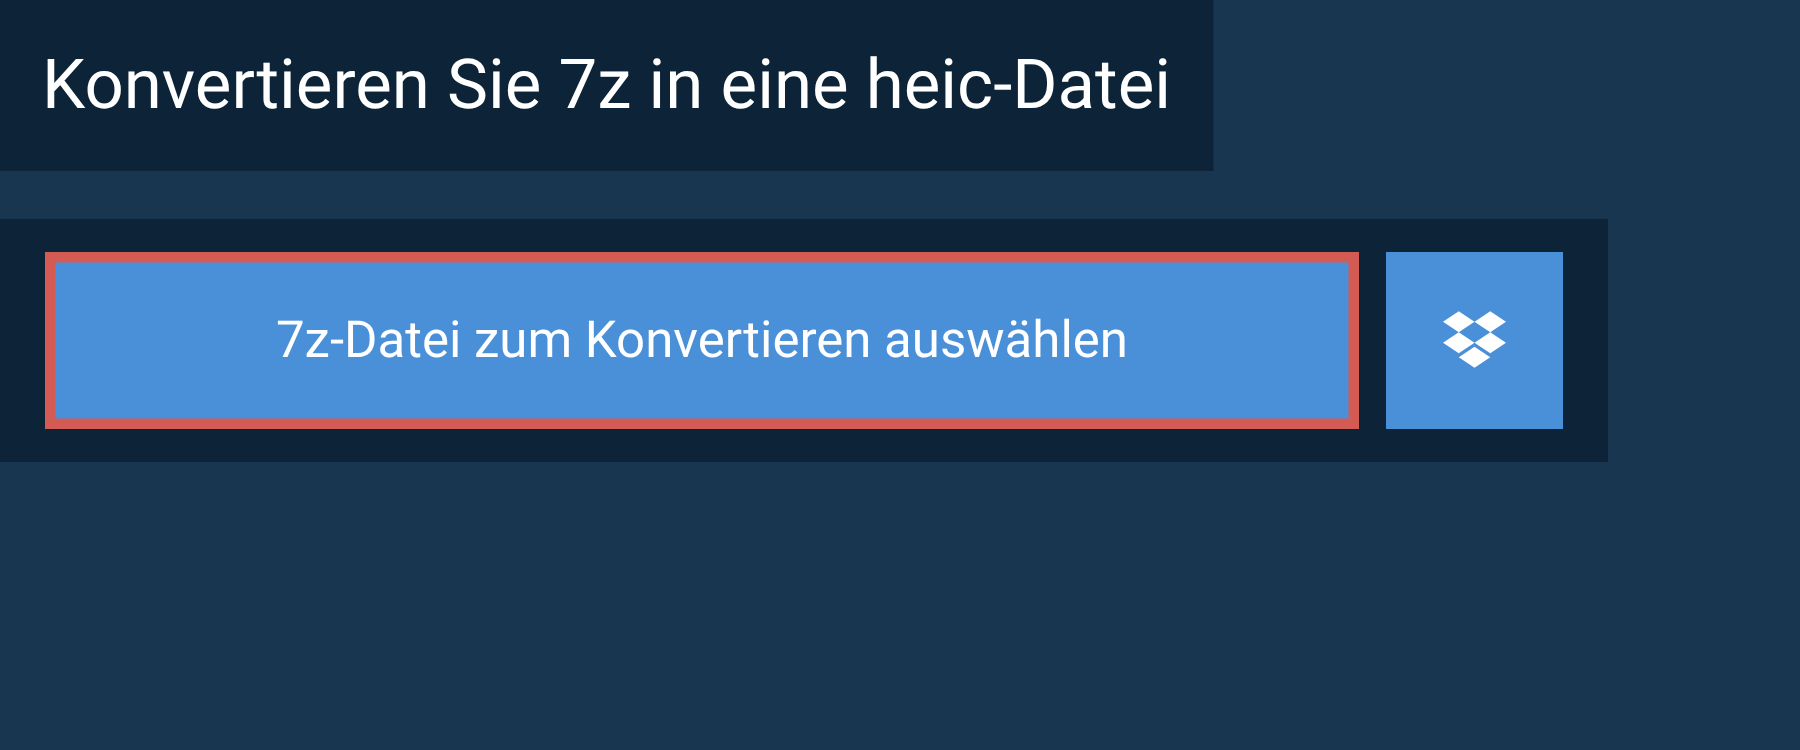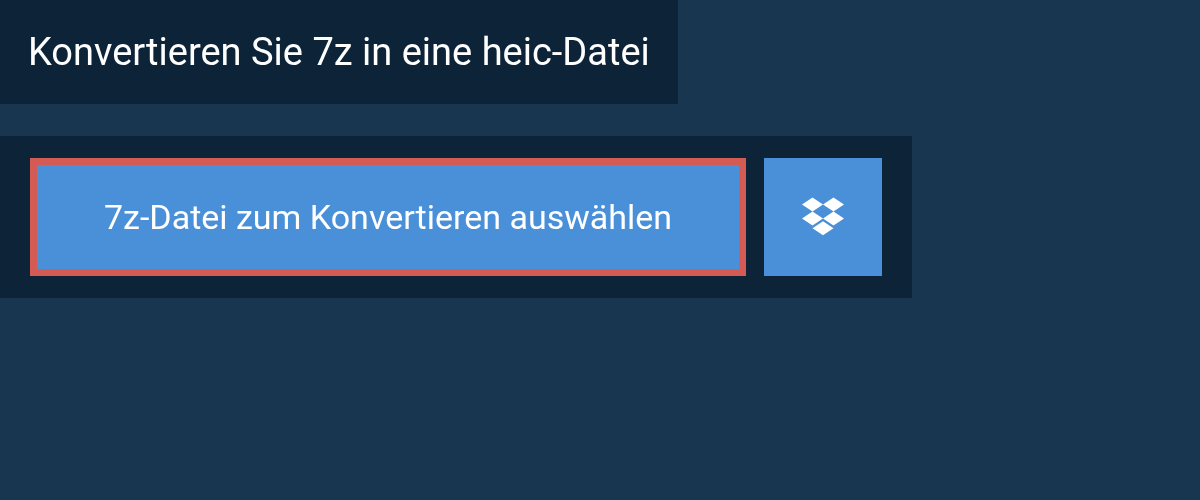--- a/index.html
+++ b/index.html
@@ -14,28 +14,28 @@
       font-family: -apple-system, BlinkMacSystemFont, "Segoe UI", Roboto, Helvetica, Arial, sans-serif;
       overflow: hidden;
     }
     .header-bar {
       background-color: #0d2438;
       padding: 30px 28px;
       display: inline-block;
     }
     .header-title {
       color: #ffffff;
-      font-size: 38px;
+      font-size: 46px;
       font-weight: 400;
     }
     .content-area {
       background-color: #0d2438;
       margin-top: 32px;
       padding: 22px 30px;
-      width: 912px;
+      width: 1072px;
       display: flex;
       gap: 18px;
       align-items: stretch;
     }
     .select-file-button {
       flex: 1;
       background-color: #4a90d9;
       border: 7px solid #d45a54;
       color: #ffffff;
       font-size: 34px;

